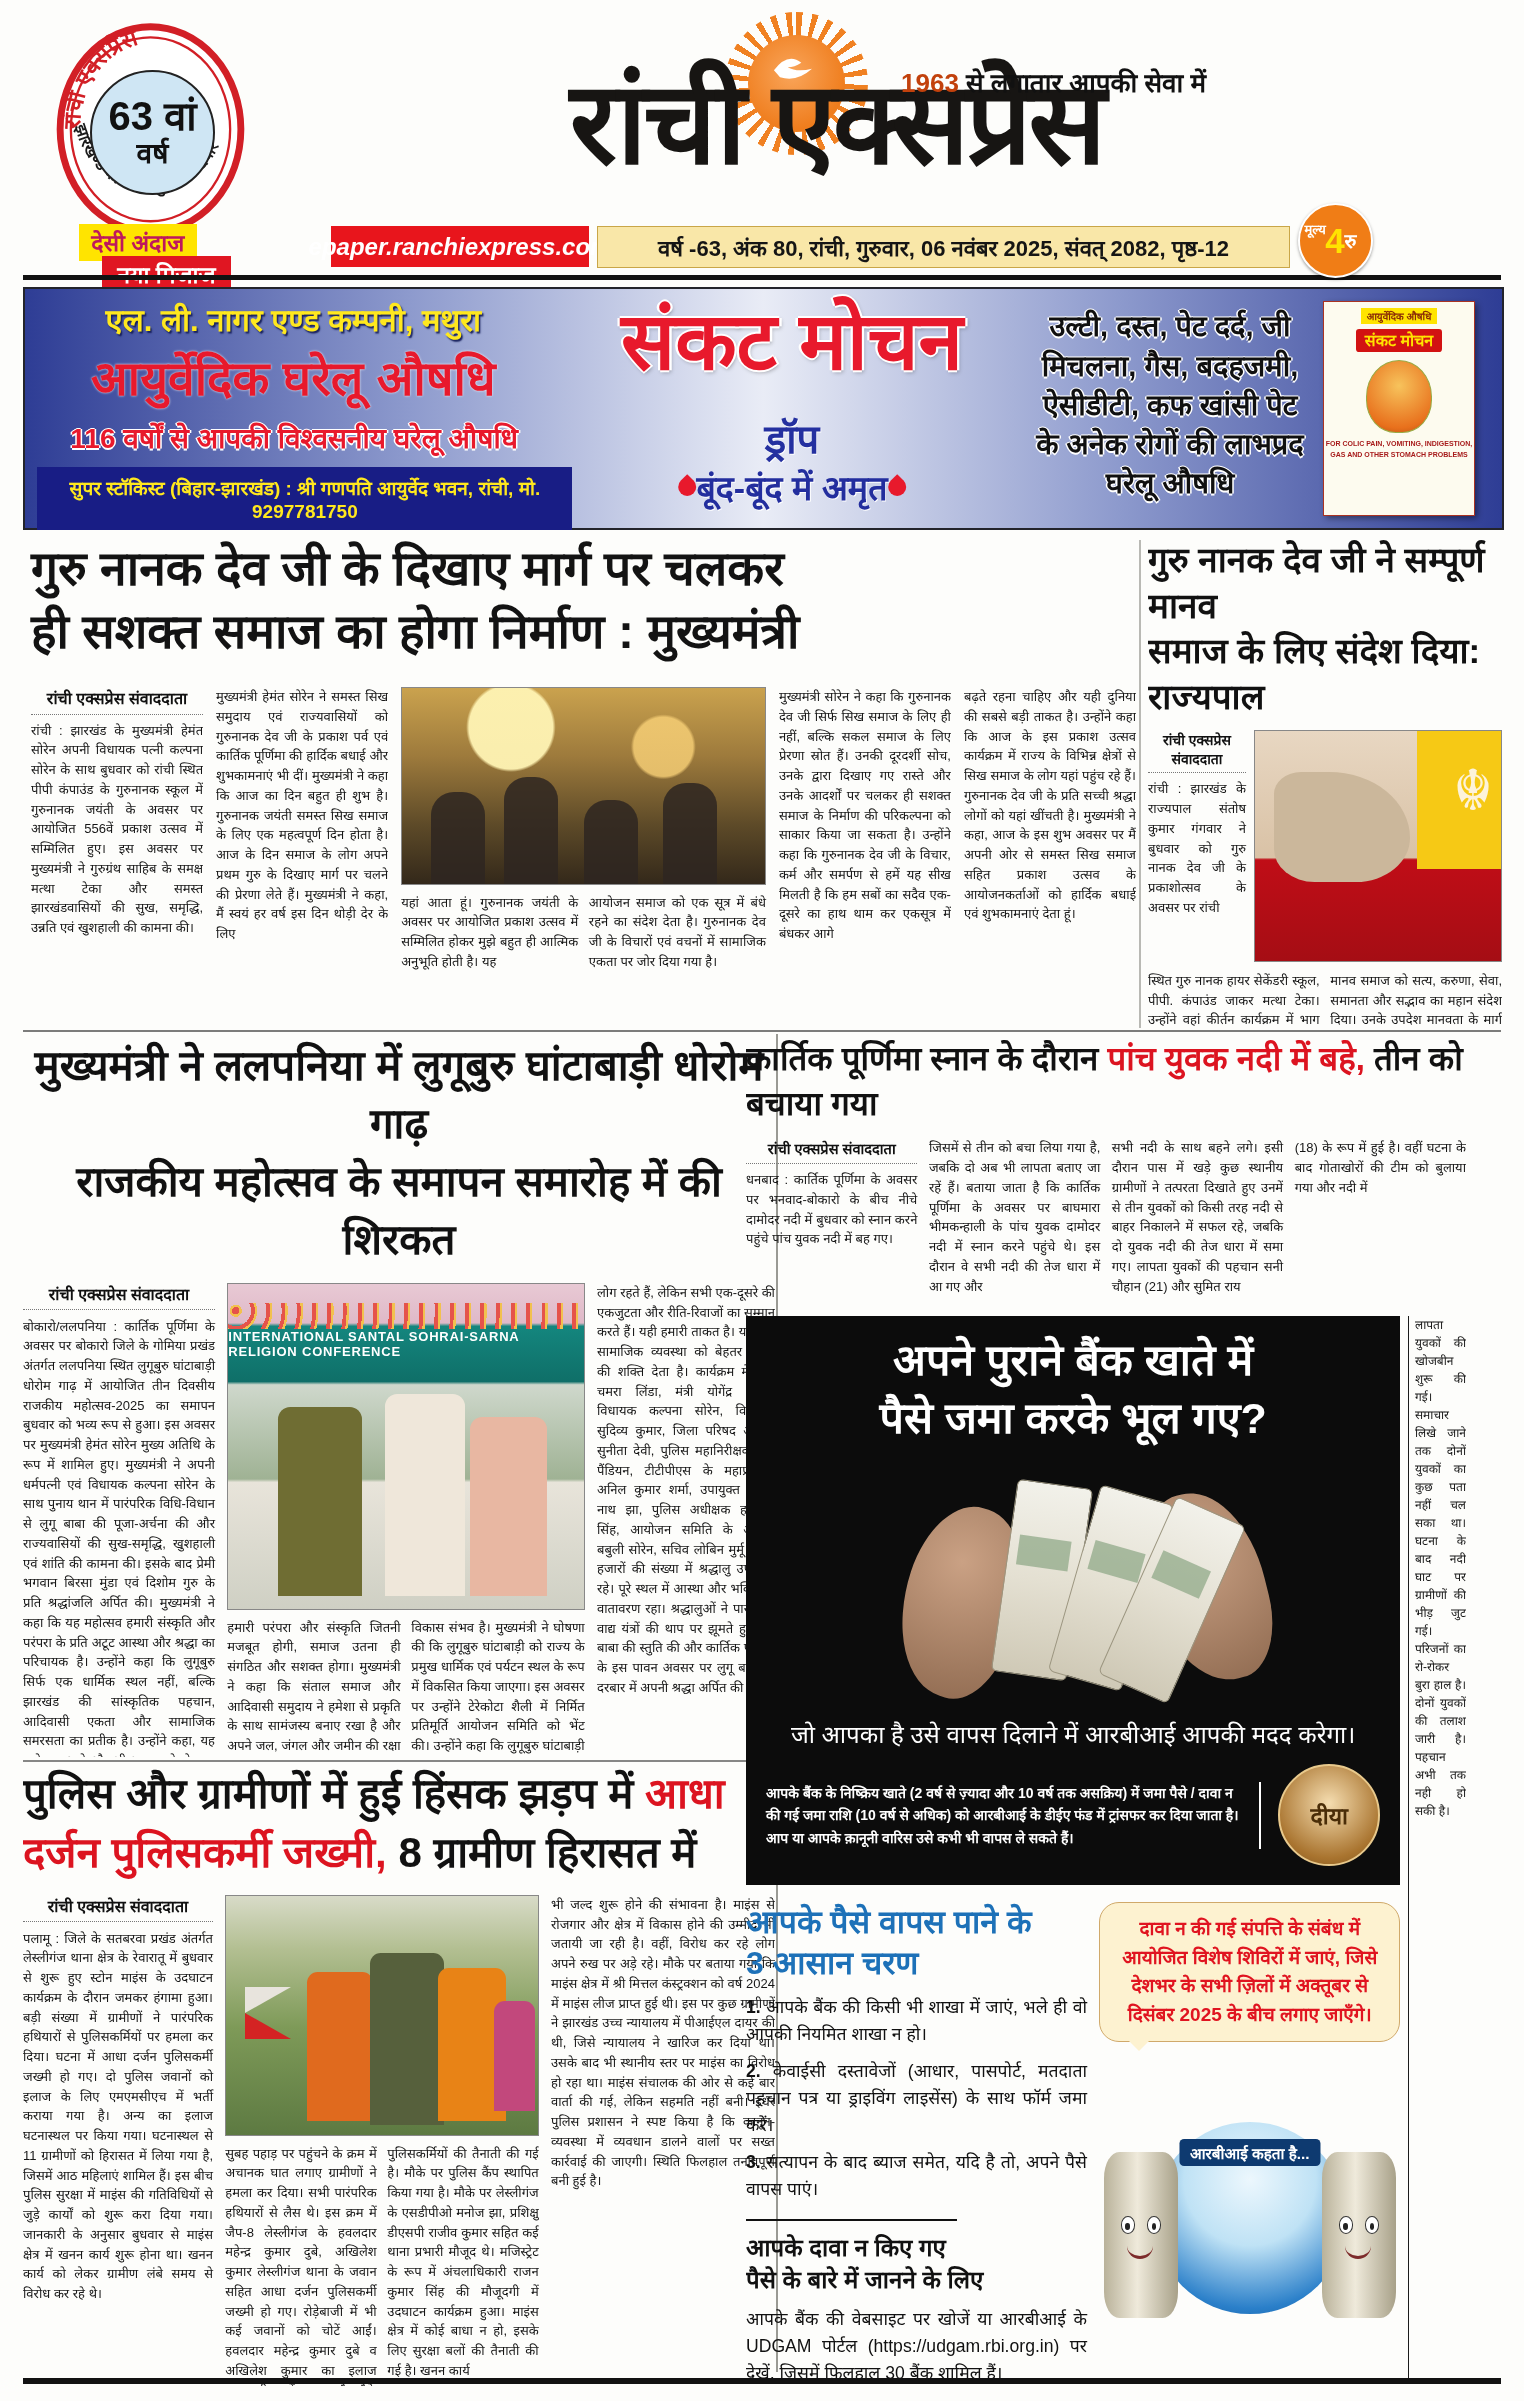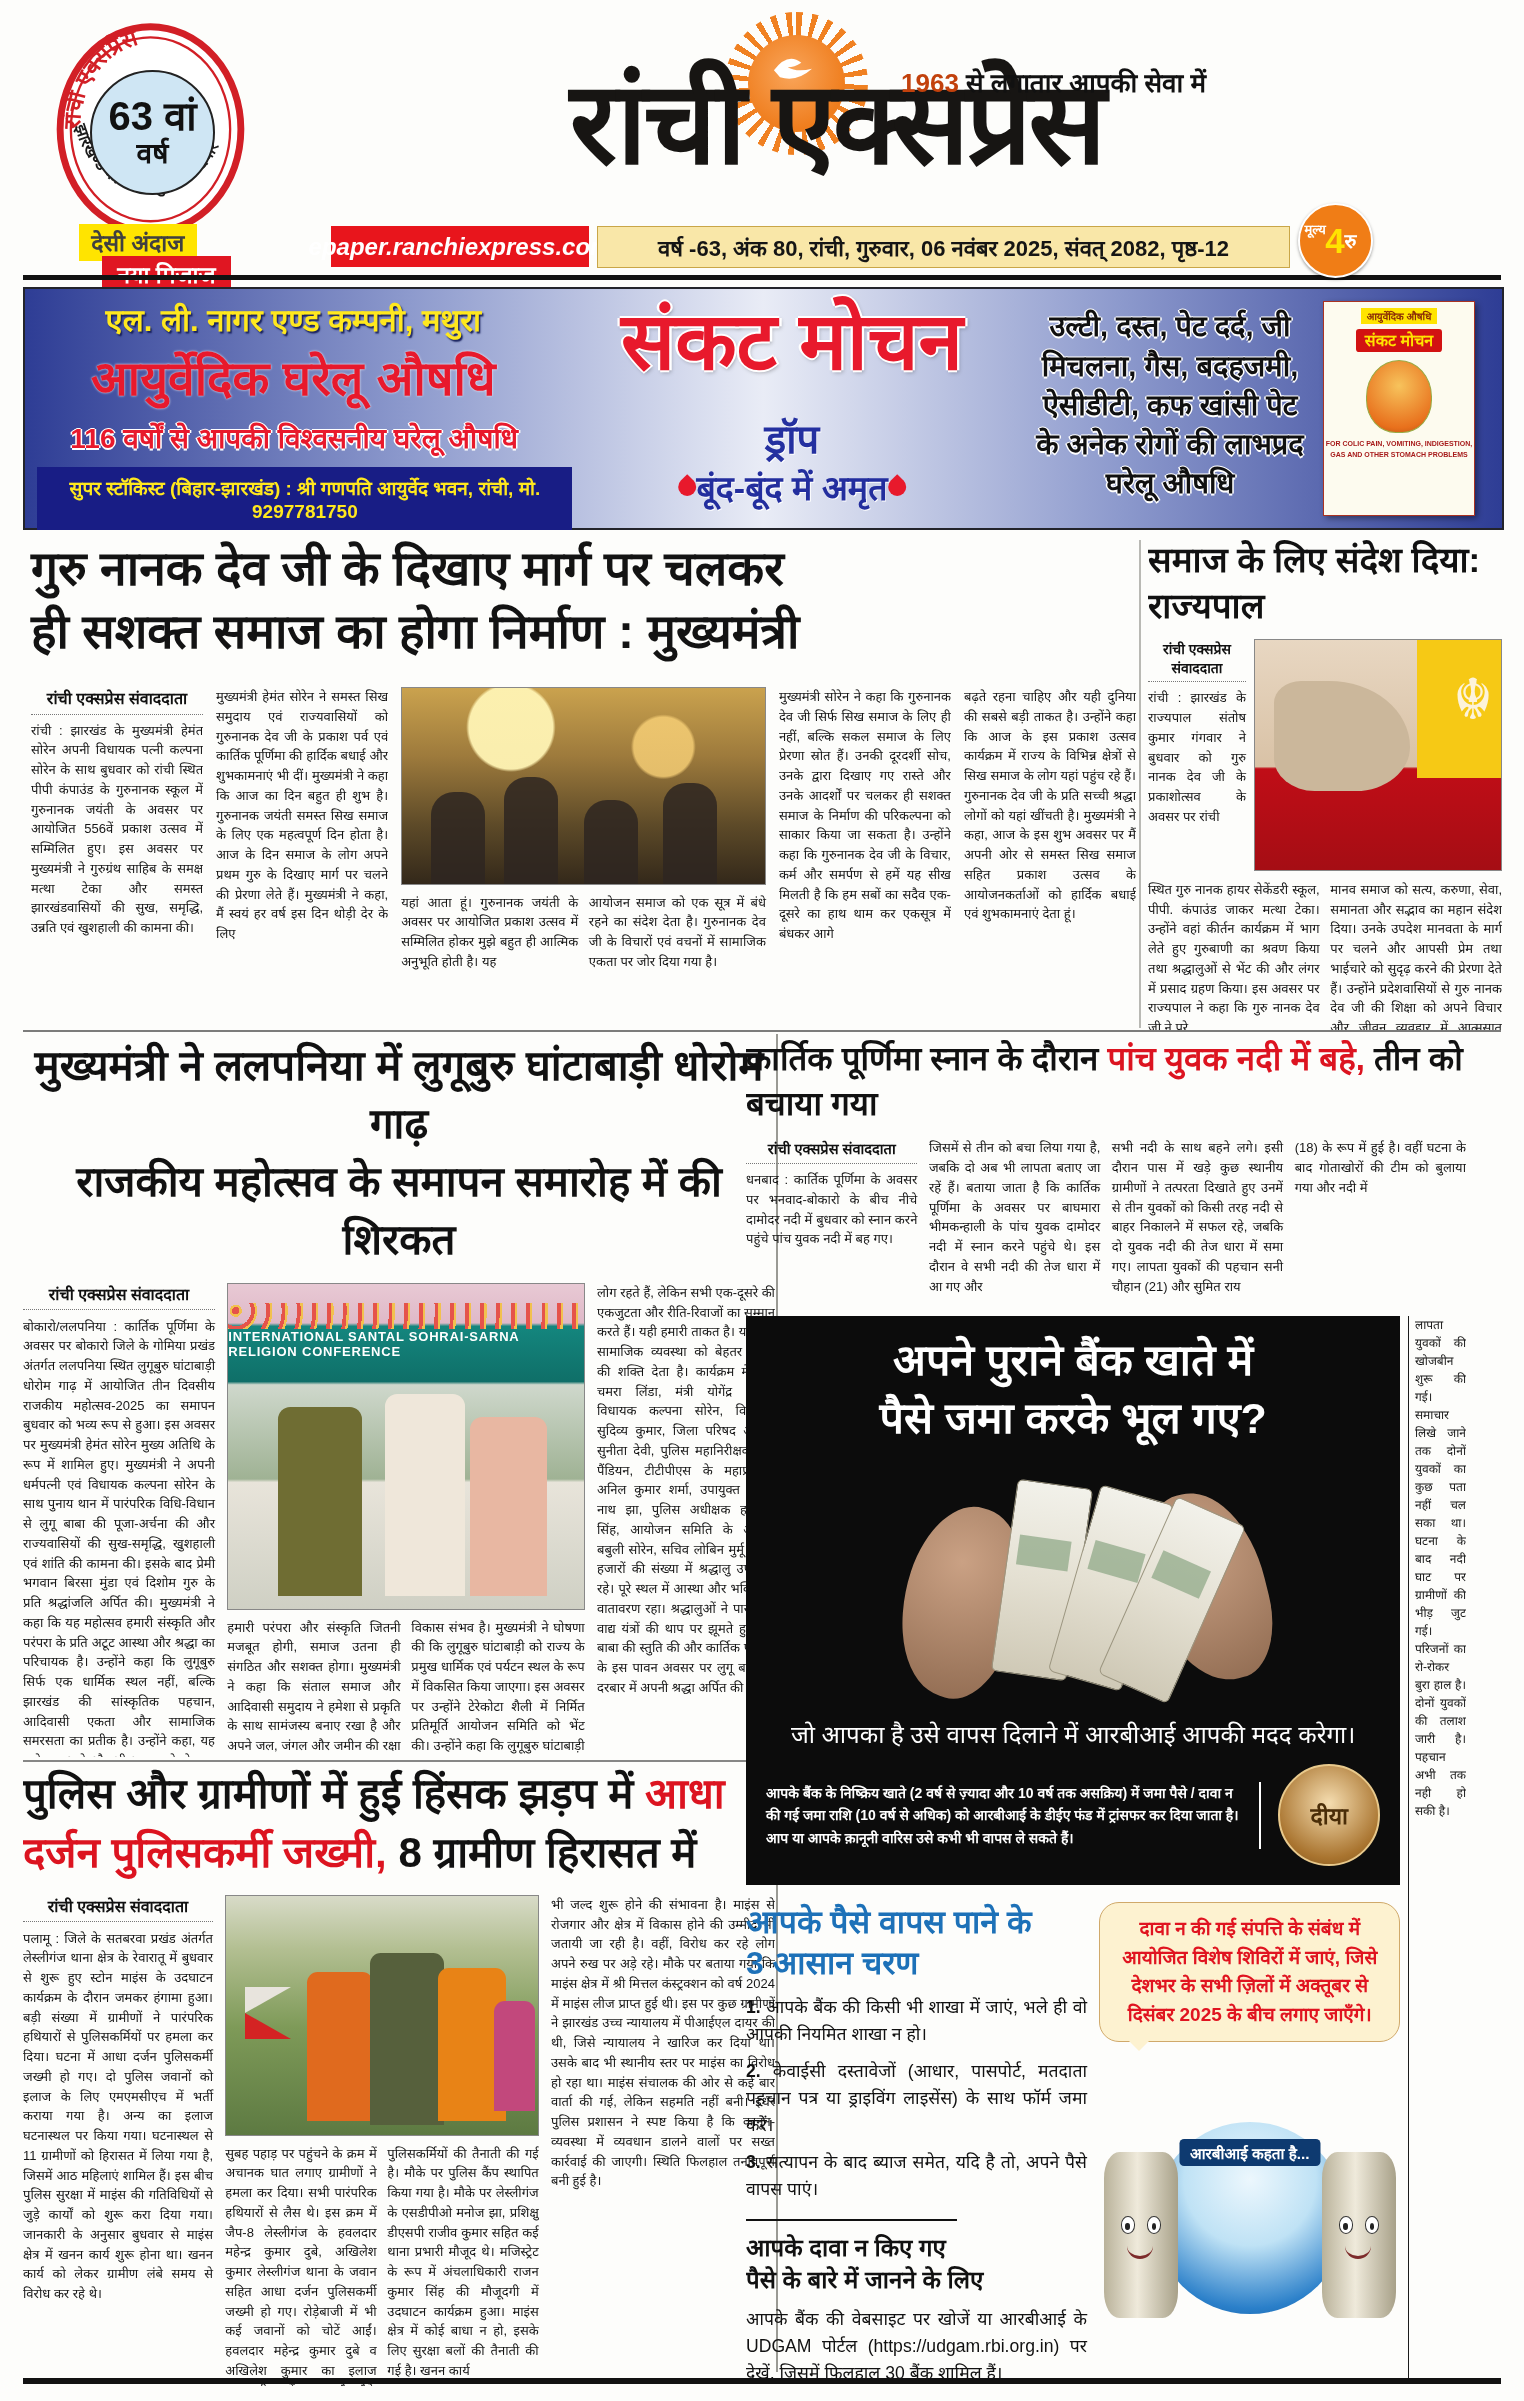--- a/index.html
+++ b/index.html
@@ -9,21 +9,21 @@
   .rule{background:#121212;}
   .vrule{background:#b9b9b4;}
 
   
   .emblem{left:54px;top:21.5px;width:193px;height:230px;}
   .emblem svg{position:absolute;left:0;top:0;}
   .emblem-center{position:absolute;left:36px;top:48px;width:121px;height:121px;border-radius:50%;
      background:#cfe6f4;border:2.3px solid #222;display:flex;flex-direction:column;align-items:center;justify-content:center;line-height:1;}
   .emblem-years{font-size:40px;font-weight:900;}
   .emblem-varsh{font-size:28px;font-weight:900;margin-top:3.1px;}
-  .badge-yellow{left:79px;top:224px;background:#ffe400;color:#404040;font-size:23px;font-weight:900;padding:2.3px 12.3px;}
+  .badge-yellow{left:79px;top:224px;background:#ffe400;color:#be185d;font-size:23px;font-weight:900;padding:2.3px 12.3px;}
   .badge-red{left:102px;top:256px;background:#e01622;color:#fff;font-size:23px;font-weight:900;padding:2.3px 15.3px;}
   .sun{left:725px;top:12.3px;width:143px;height:143px;border-radius:50%;
        background:repeating-conic-gradient(#f08122 0 5deg,rgba(0,0,0,0) 5deg 13deg);}
   .sun-core{position:absolute;left:23px;top:23px;width:97px;height:97px;border-radius:50%;
        background:radial-gradient(circle at 45% 40%,#f9a55a,#ef7d1d 70%);}
   .masthead-title{left:307px;top:54px;width:1059px;font-size:115px;font-weight:900;letter-spacing:-3.1px;
        line-height:1.2;text-align:center;color:#171513;white-space:nowrap;z-index:2;}
   .tagline{left:901px;top:64px;font-size:26px;font-weight:bold;z-index:3;}
   .tagline .yr{color:#c2410c;}
   .epaper{left:331px;top:226px;width:258px;height:41px;background:#e8151c;color:#fff;display:flex;align-items:center;justify-content:center;
@@ -255,20 +255,21 @@
       </div>
     </div>
     <div class="lead-col body-txt">मुख्यमंत्री सोरेन ने कहा कि गुरुनानक देव जी सिर्फ सिख समाज के लिए ही नहीं, बल्कि सकल समाज के लिए प्रेरणा स्रोत हैं। उनकी दूरदर्शी सोच, उनके द्वारा दिखाए गए रास्ते और उनके आदर्शों पर चलकर ही सशक्त समाज के निर्माण की परिकल्पना को साकार किया जा सकता है। उन्होंने कहा कि गुरुनानक देव जी के विचार, कर्म और समर्पण से हमें यह सीख मिलती है कि हम सबों का सदैव एक-दूसरे का हाथ थाम कर एकसूत्र में बंधकर आगे</div>
     <div class="lead-col body-txt">बढ़ते रहना चाहिए और यही दुनिया की सबसे बड़ी ताकत है। उन्होंने कहा कि आज के इस प्रकाश उत्सव कार्यक्रम में राज्य के विभिन्न क्षेत्रों से सिख समाज के लोग यहां पहुंच रहे हैं। गुरुनानक देव जी के प्रति सच्ची श्रद्धा लोगों को यहां खींचती है। मुख्यमंत्री ने कहा, आज के इस शुभ अवसर पर मैं अपनी ओर से समस्त सिख समाज सहित प्रकाश उत्सव के आयोजनकर्ताओं को हार्दिक बधाई एवं शुभकामनाएं देता हूं।</div>
   </div>
 
   <div class="abs vrule" style="left:1139px;top:540px;width:1.5px;height:488px;"></div>
 
   <div class="abs gov">
     <div class="gov-head">
+      <div>गुरु नानक देव जी ने सम्पूर्ण मानव</div>
       <div>समाज के लिए संदेश दिया: राज्यपाल</div>
     </div>
     <div class="gov-row1">
       <div class="gov-intro">
         <div class="byline" style="font-size:14px;">रांची एक्सप्रेस संवाददाता</div>
         <div class="body-txt">रांची : झारखंड के राज्यपाल संतोष कुमार गंगवार ने बुधवार को गुरु नानक देव जी के प्रकाशोत्सव के अवसर पर रांची</div>
       </div>
       <div class="photo gov-photo">
         <div class="panel"></div>
         <div class="khanda">☬</div>

